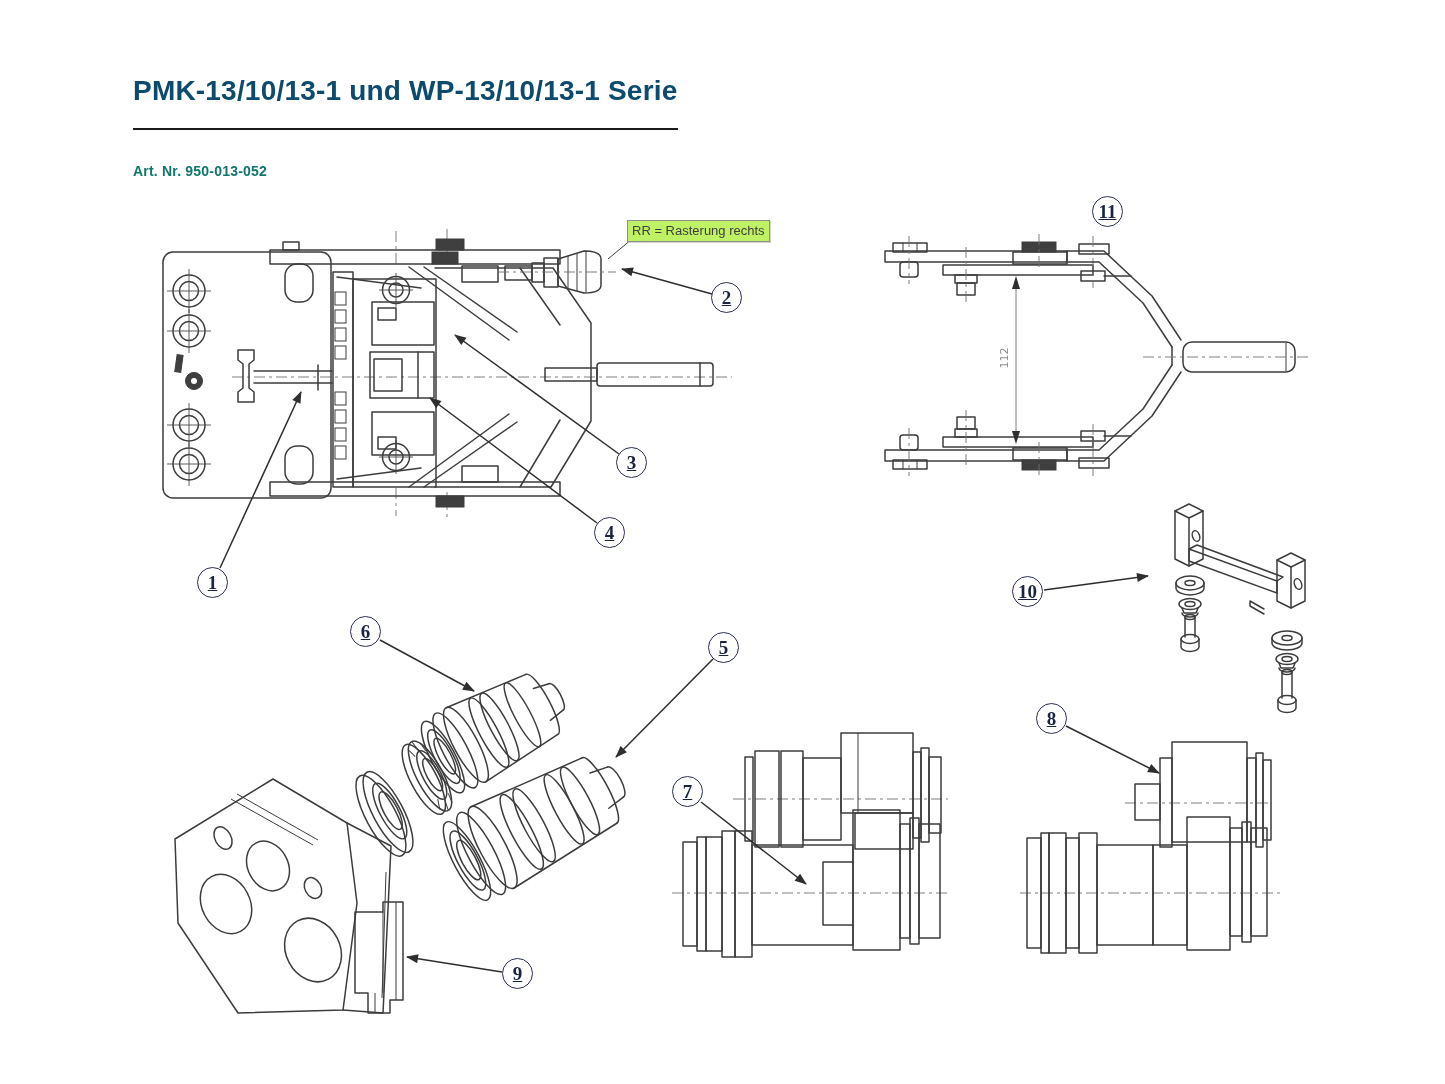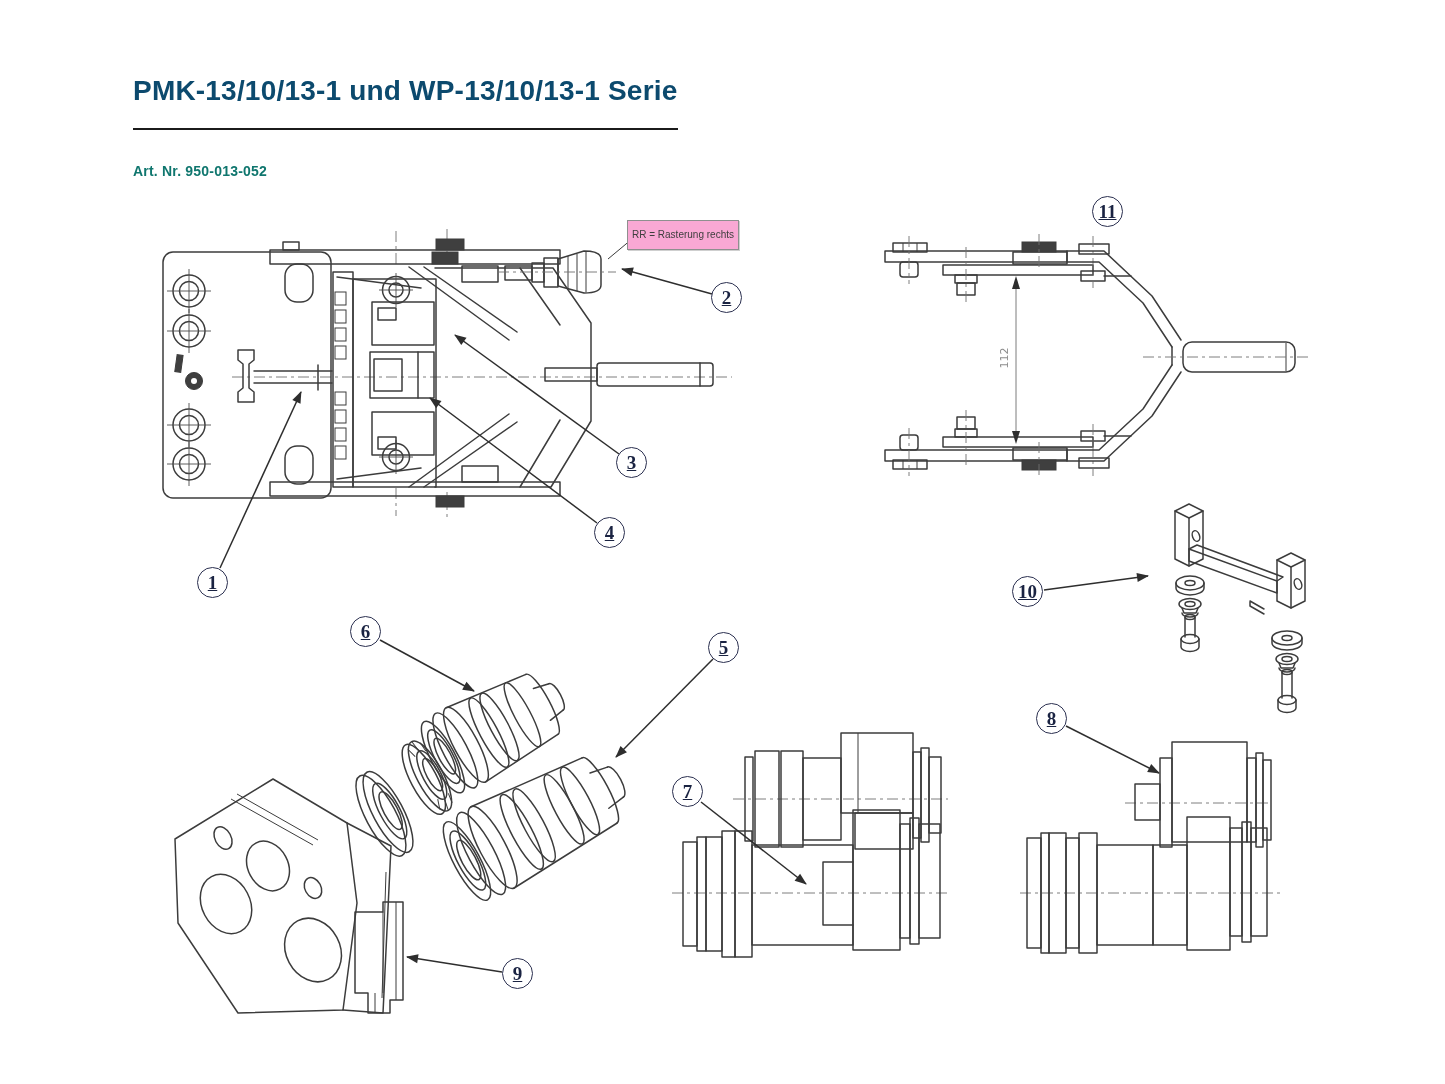--- a/index.html
+++ b/index.html
@@ -27,23 +27,23 @@
   .arr{fill:#2e2e2e;stroke:none;}
   .dimtext{fill:#8e8e8e;font-family:"DejaVu Sans",sans-serif;font-size:11px;text-anchor:middle;}
   .callout{
     position:absolute;width:31px;height:31px;box-sizing:border-box;
     border:1.8px solid #2b3050;border-radius:50%;background:rgba(255,255,255,.92);
     display:flex;align-items:center;justify-content:center;
     font-family:"Liberation Serif",serif;font-size:19px;font-weight:600;color:#1a2342;text-decoration:underline;
   }
   .rr-note{
     position:absolute;left:627px;top:220px;
-    font-size:10px;color:#3e3e3e;background:#f9a8d4;
+    font-size:13px;color:#3e3e3e;background:#bef264;
     border:1px solid #8f8f8f;box-shadow:1px 1px 0 #cfcfcf;
-    padding:7px 4px;line-height:1.35;white-space:nowrap;
+    padding:1px 4px;line-height:1.35;white-space:nowrap;
   }
 </style>
 </head>
 <body>
 
 <h1 class="page-title">PMK-13/10/13-1 und WP-13/10/13-1 Serie</h1>
 <div class="art-number">Art. Nr. 950-013-052</div>
 
 <svg class="drawing" width="1445" height="1084" viewBox="0 0 1445 1084">
   <defs>

